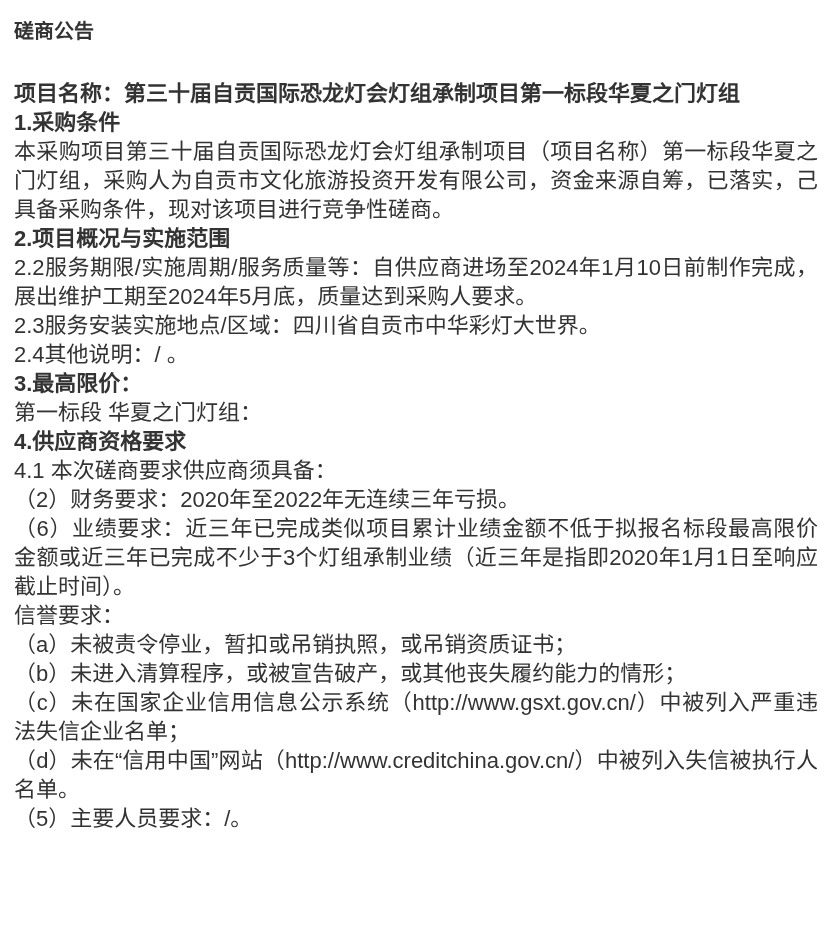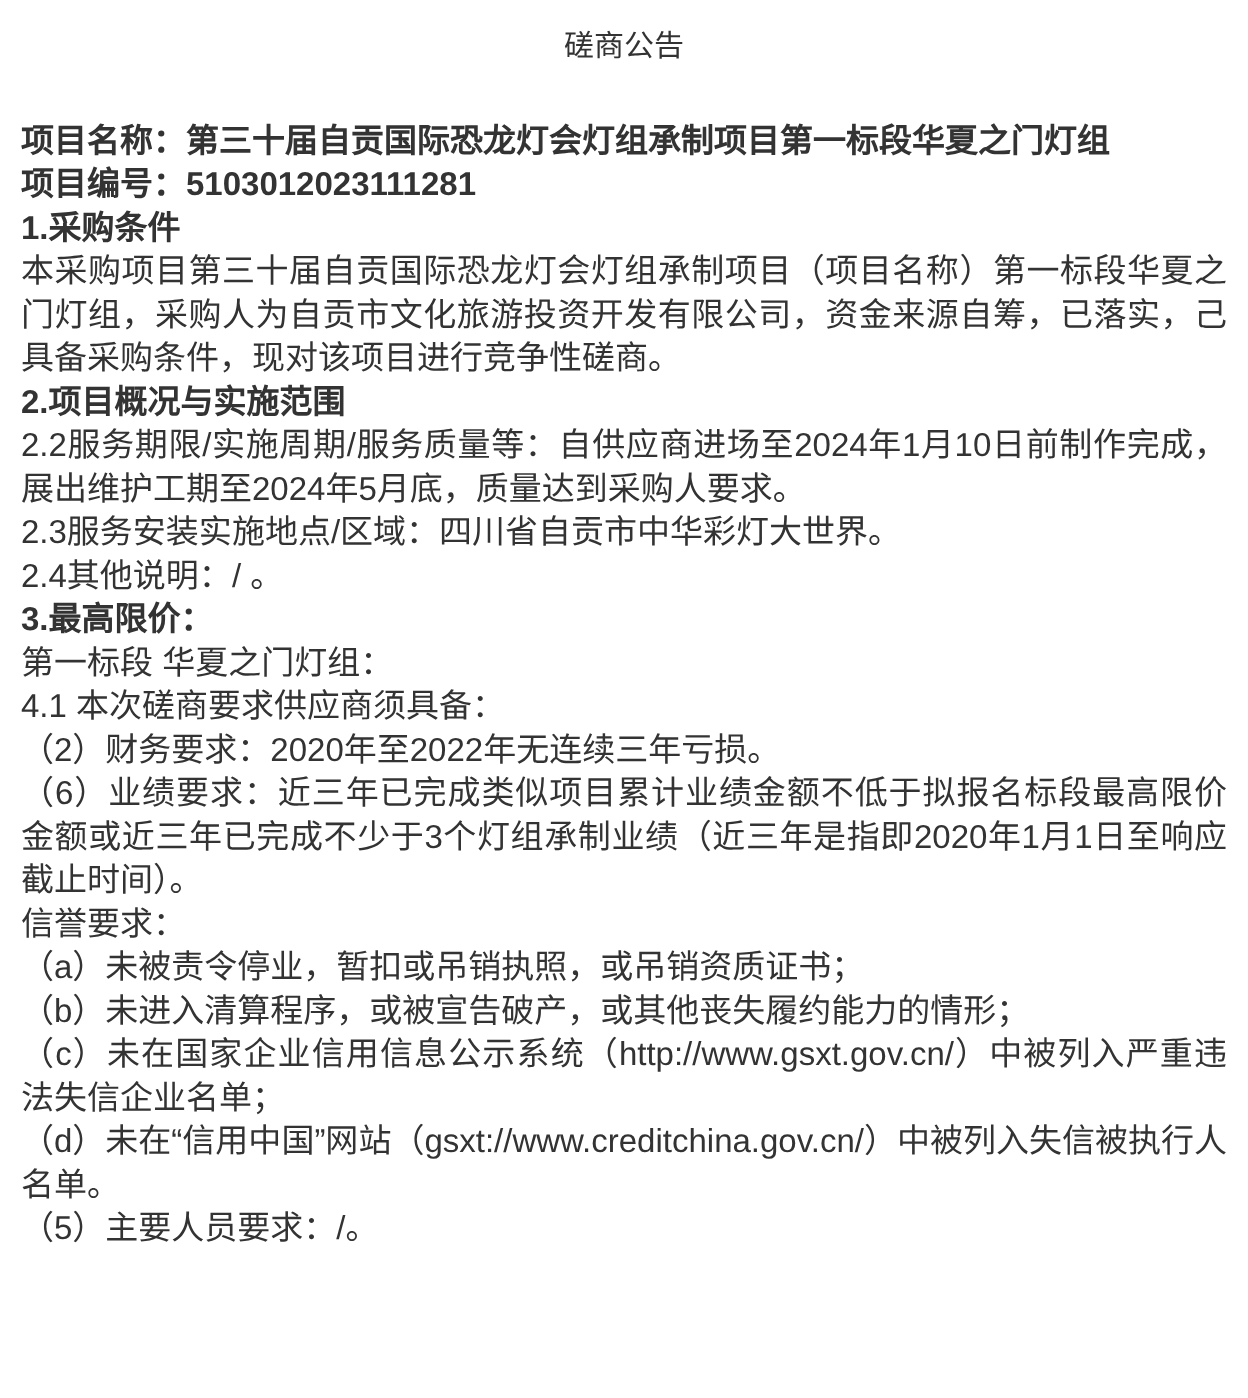--- a/index.html
+++ b/index.html
@@ -15,22 +15,22 @@
     color: #333333;
   }
   .page {
     box-sizing: border-box;
     width: 832px;
     padding: 12px 14px 6px 14px;
     background: #ffffff;
   }
   .doc-title {
     font-size: 20px;
-    font-weight: normal;
-    text-align: center;
+    font-weight: bold;
+    text-align: left;
     line-height: 26px;
     margin: 6px 0 35px 0;
     color: #333333;
   }
   .para {
     font-size: 22px;
     line-height: 29px;
     margin: 0;
     text-align: justify;
     word-break: break-all;
@@ -40,32 +40,32 @@
     font-weight: bold;
   }
 </style>
 </head>
 <body>
 
 <div class="page">
   <h1 class="doc-title">磋商公告</h1>
 
   <p class="para bold">项目名称：第三十届自贡国际恐龙灯会灯组承制项目第一标段华夏之门灯组</p>
-  <p class="para bold">项目编号：5103012023111281</p>
   <p class="para bold">1.采购条件</p>
   <p class="para">本采购项目第三十届自贡国际恐龙灯会灯组承制项目（项目名称）第一标段华夏之门灯组，采购人为自贡市文化旅游投资开发有限公司，资金来源自筹，已落实，己具备采购条件，现对该项目进行竞争性磋商。</p>
   <p class="para bold">2.项目概况与实施范围</p>
   <p class="para">2.2服务期限/实施周期/服务质量等：自供应商进场至2024年1月10日前制作完成，展出维护工期至2024年5月底，质量达到采购人要求。</p>
   <p class="para">2.3服务安装实施地点/区域：四川省自贡市中华彩灯大世界。</p>
   <p class="para">2.4其他说明：/ 。</p>
   <p class="para bold">3.最高限价：</p>
   <p class="para">第一标段 华夏之门灯组：</p>
+  <p class="para bold">4.供应商资格要求</p>
   <p class="para">4.1 本次磋商要求供应商须具备：</p>
   <p class="para">（2）财务要求：2020年至2022年无连续三年亏损。</p>
   <p class="para">（6）业绩要求：近三年已完成类似项目累计业绩金额不低于拟报名标段最高限价金额或近三年已完成不少于3个灯组承制业绩（近三年是指即2020年1月1日至响应截止时间）。</p>
   <p class="para">信誉要求：</p>
   <p class="para">（a）未被责令停业，暂扣或吊销执照，或吊销资质证书；</p>
   <p class="para">（b）未进入清算程序，或被宣告破产，或其他丧失履约能力的情形；</p>
   <p class="para">（c）未在国家企业信用信息公示系统（http://www.gsxt.gov.cn/）中被列入严重违法失信企业名单；</p>
-  <p class="para">（d）未在“信用中国”网站（gsxt://www.creditchina.gov.cn/）中被列入失信被执行人名单。</p>
+  <p class="para">（d）未在“信用中国”网站（http://www.creditchina.gov.cn/）中被列入失信被执行人名单。</p>
   <p class="para">（5）主要人员要求：/。</p>
 
 </div>
 
 </body></html>

